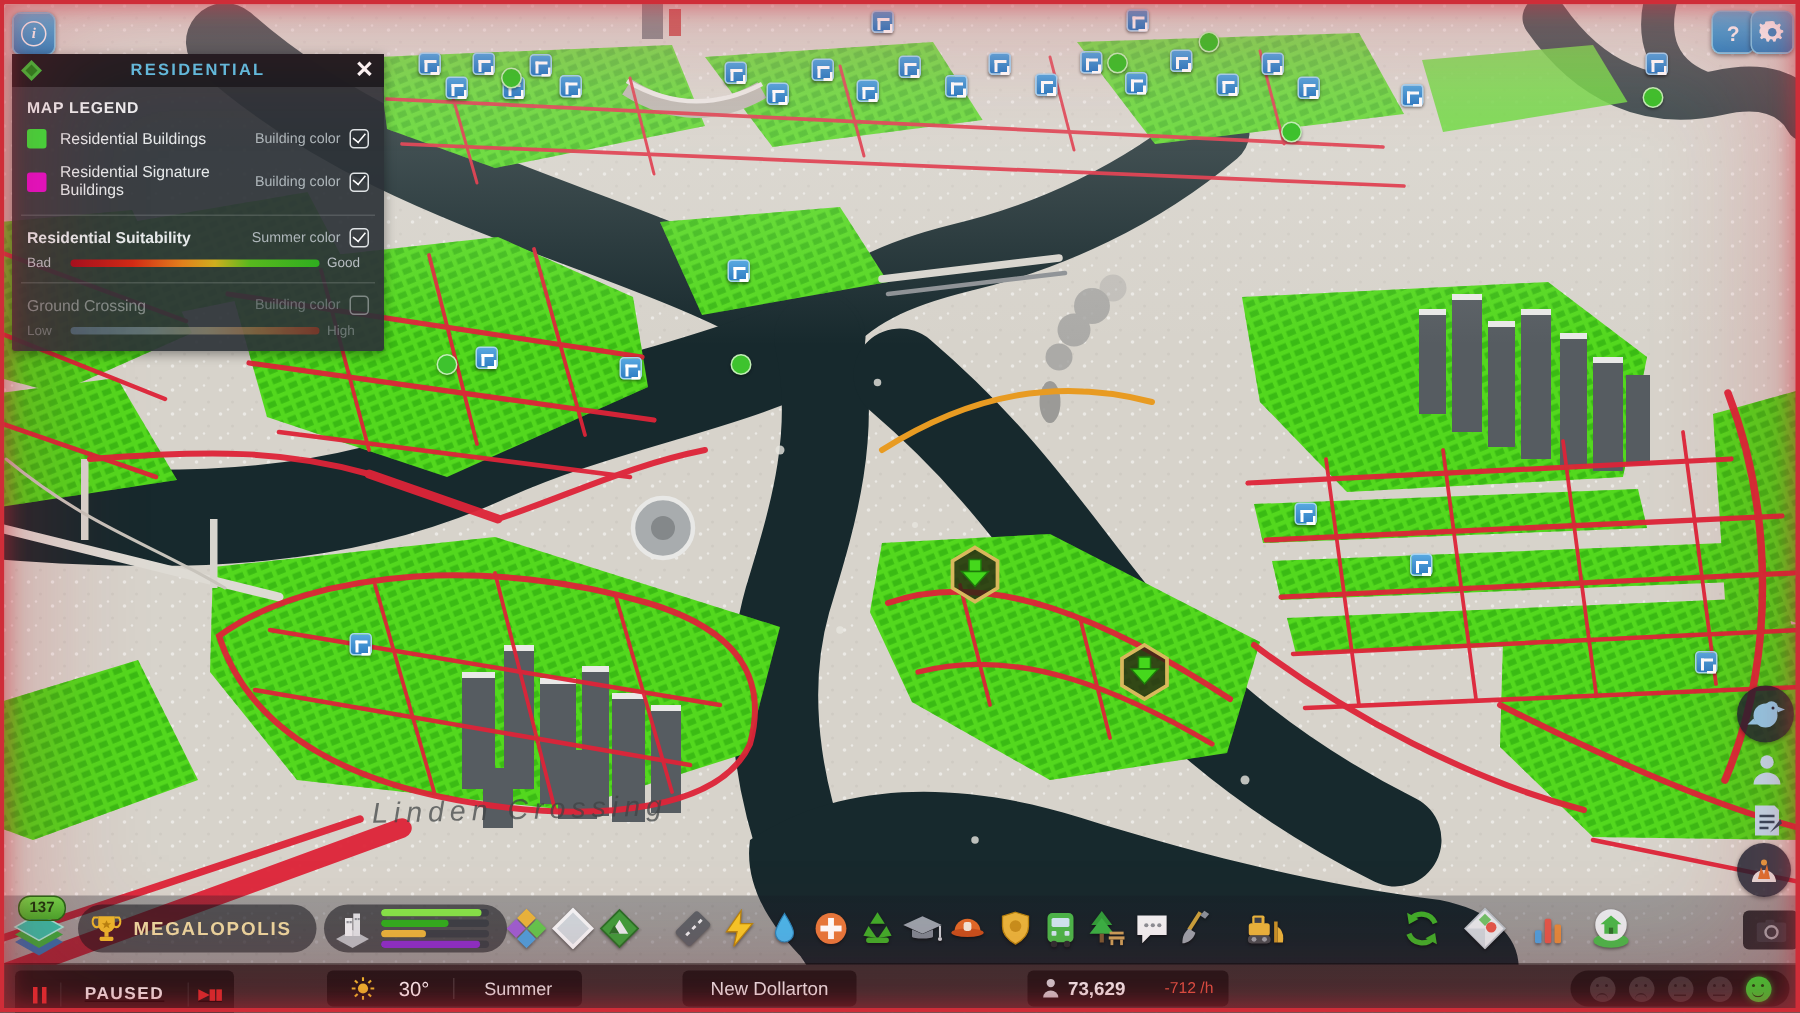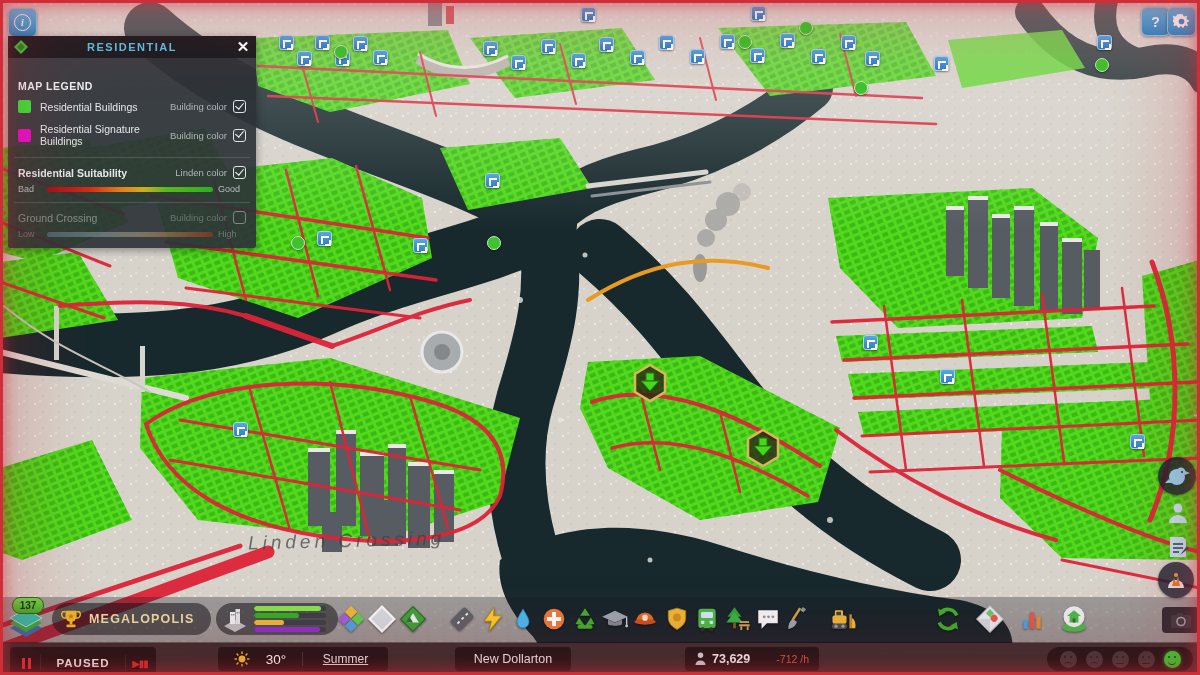--- a/index.html
+++ b/index.html
@@ -33,21 +33,21 @@
 
   
   .panel{position:absolute;left:8px;top:36px;width:248px;
      background:rgba(44,50,55,.92);color:#e2e6e8;border-radius:2px;
      box-shadow:0 2px 8px rgba(0,0,0,.4);font-size:10.5px;}
   .panel-header{height:22px;background:rgba(24,28,32,.95);display:flex;align-items:center;padding:0 4px;}
   .panel-title{flex:1;text-align:center;color:#5ec3e6;font-size:11px;letter-spacing:1.5px;font-weight:bold;}
   .panel-close{width:18px;height:18px;color:#fff;font-size:15px;font-weight:bold;line-height:18px;text-align:center;cursor:pointer;}
   .panel-hicon{width:18px;height:18px;position:relative;}
   .panel-body{padding:6px 10px 9px 10px;}
-  .legend-head{font-size:10.5px;font-weight:bold;letter-spacing:.5px;color:#eef1f2;margin:16px 0 8px 0;}
+  .legend-head{font-size:10.5px;font-weight:bold;letter-spacing:.5px;color:#eef1f2;margin:2px 0 8px 0;}
   .lrow{display:flex;align-items:center;margin:0 0 10px 0;}
   .lrow .swatch{width:13px;height:13px;border-radius:2px;margin-right:9px;flex:none;}
   .lrow .llabel{flex:1;color:#e6e9ea;}
   .lrow .ltype{color:#aeb6ba;font-size:9.5px;margin-right:6px;}
   .cb{width:13px;height:13px;border:1.5px solid #dfe3e5;border-radius:3px;position:relative;flex:none;box-sizing:border-box;cursor:pointer;}
   .cb.checked::after{content:"";position:absolute;left:2.6px;top:-0.5px;width:4px;height:7px;
      border:solid #fff;border-width:0 1.8px 1.8px 0;transform:rotate(40deg);}
   .ldiv{height:1px;background:rgba(255,255,255,.14);margin:8px -4px 8px -4px;}
   .gradrow{display:flex;align-items:center;margin-top:5px;}
   .gradrow .gl{font-size:9px;color:#b8bec2;width:24px;}
@@ -89,21 +89,21 @@
      background:linear-gradient(90deg,#3a2c2d,#362f30 45%,#393031);box-shadow:0 -1px 0 rgba(0,0,0,.4);}
   .sbox{position:absolute;top:4px;height:24px;background:rgba(16,13,14,.72);border-radius:4px;
      display:flex;align-items:center;box-sizing:border-box;}
   .pause-group{left:10px;width:146px;padding:16px 2px;text-decoration:underline;}
   .pbtn{width:28px;height:20px;display:flex;align-items:center;justify-content:center;cursor:pointer;}
   .pause-bars i{display:inline-block;width:3px;height:11px;background:#e23030;margin:0 1.5px;}
   .pause-state{flex:1;text-align:center;color:#f2f2f2;font-size:11.5px;font-weight:bold;letter-spacing:1px;border-left:1px solid rgba(255,255,255,.08);border-right:1px solid rgba(255,255,255,.08);height:16px;line-height:16px;}
   .speed-glyph{color:#d92c2c;font-size:10px;letter-spacing:-1px;}
   .weather-group{left:218px;width:170px;}
   .temp{display:flex;align-items:center;width:84px;justify-content:center;color:#fff;font-size:13.5px;gap:11px;}
-  .season{flex:1;text-align:center;color:#e8eaec;font-size:12px;border-left:1px solid rgba(255,255,255,.14);text-decoration:underline;}
+  .season{flex:1;text-align:center;color:#e8eaec;font-size:12px;border-left:1px solid rgba(255,255,255,.14);}
   .city-box{left:455px;width:116px;justify-content:center;color:#eceef0;font-size:12.5px;cursor:pointer;}
   .pop-box{left:685px;width:134px;padding:0 10px;cursor:pointer;}
   .delta{color:#e05545;font-size:10.5px;margin-left:auto;}
   .val{color:#f2f4f5;font-size:12.5px;font-weight:bold;margin-left:6px;}
   .money-box{left:838px;width:152px;padding:0 10px;cursor:pointer;}
   .faces-pill{left:1047px;width:146px;border-radius:12px;justify-content:space-around;padding:0 8px;}
   .face{width:17px;height:17px;border-radius:50%;position:relative;background:#5c5658;opacity:.55;}
   .face.active{background:#35d435;opacity:1;box-shadow:0 0 4px rgba(60,220,60,.6);}
   .face .eyes,.face .eyes::after{content:"";position:absolute;width:2.4px;height:2.4px;border-radius:50%;background:#2a2627;}
   .face .eyes{left:4px;top:5.5px;}
@@ -464,21 +464,21 @@
         <span class="swatch" id="sw1" style="background: rgb(229, 18, 201);"></span>
         <span class="llabel">Residential Signature Buildings</span>
         <span class="ltype">Building color</span>
         <span class="cb checked"></span>
       </div>
 
       <div class="ldiv"></div>
 
       <div class="lrow" style="margin-bottom:2px;">
         <span class="llabel" style="font-weight:bold;">Residential Suitability</span>
-        <span class="ltype">Linden color</span>
+        <span class="ltype">Summer color</span>
         <span class="cb checked"></span>
       </div>
       <div class="gradrow">
         <span class="gl">Bad</span>
         <span class="gbar suit"></span>
         <span class="gr">Good</span>
       </div>
 
       <div class="ldiv"></div>
 

